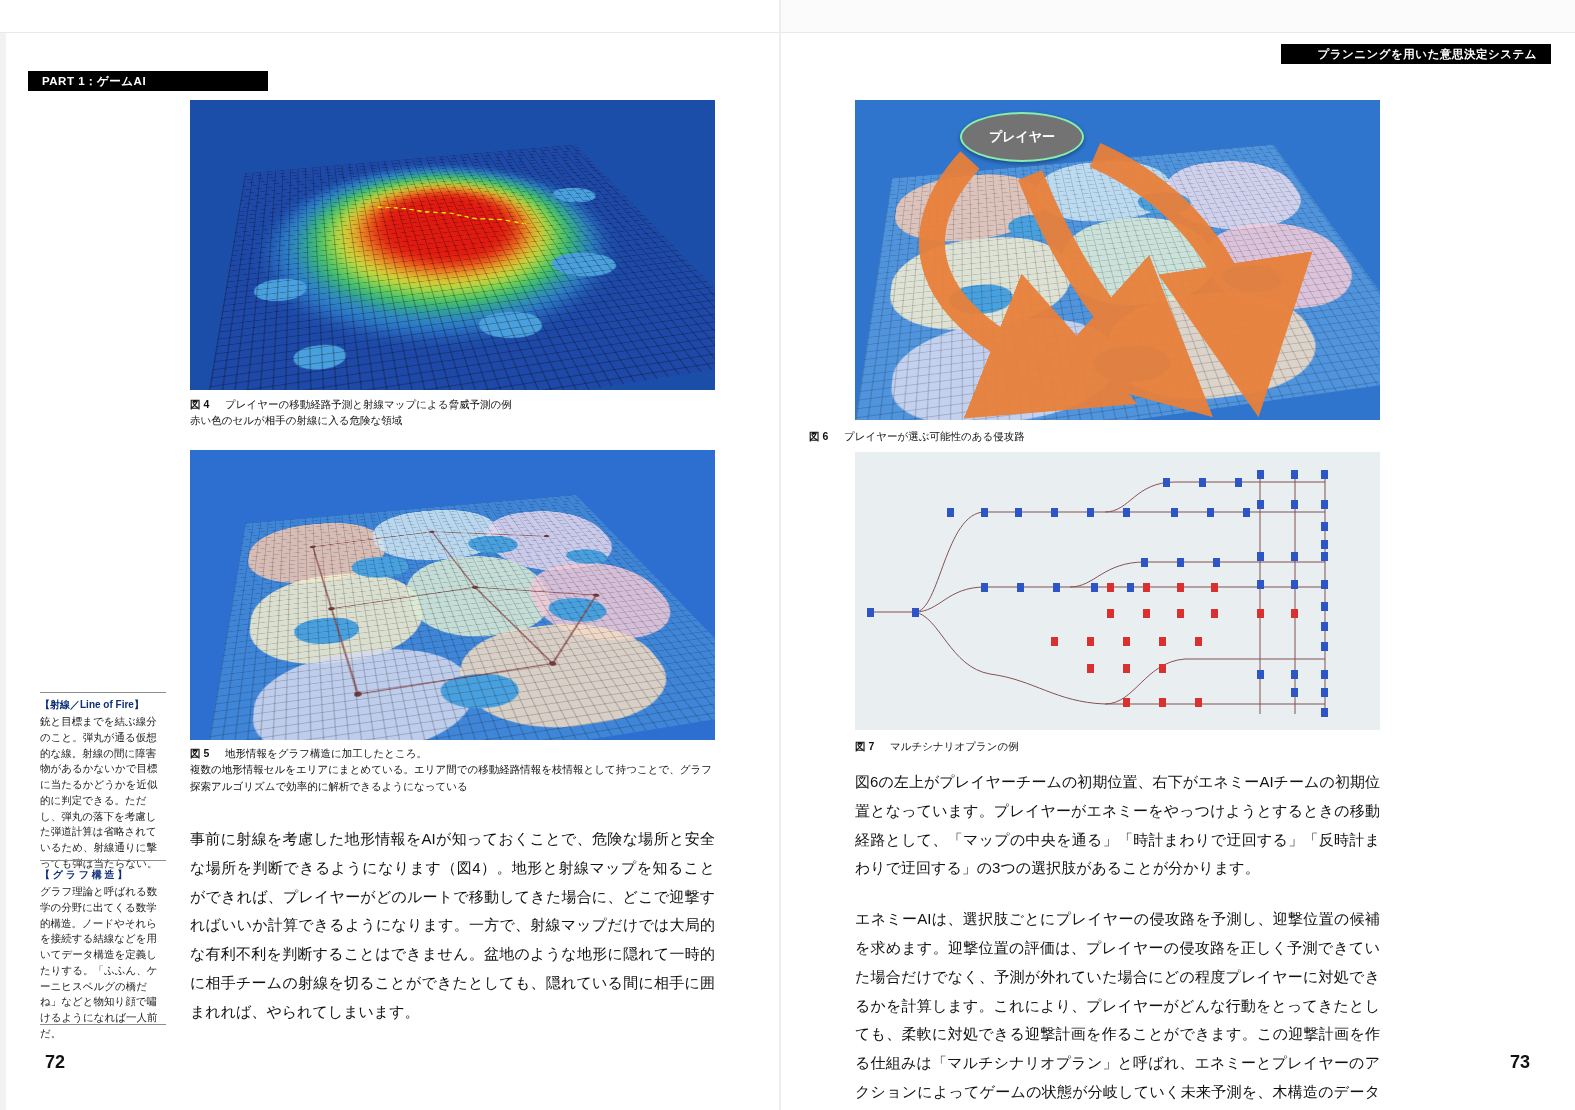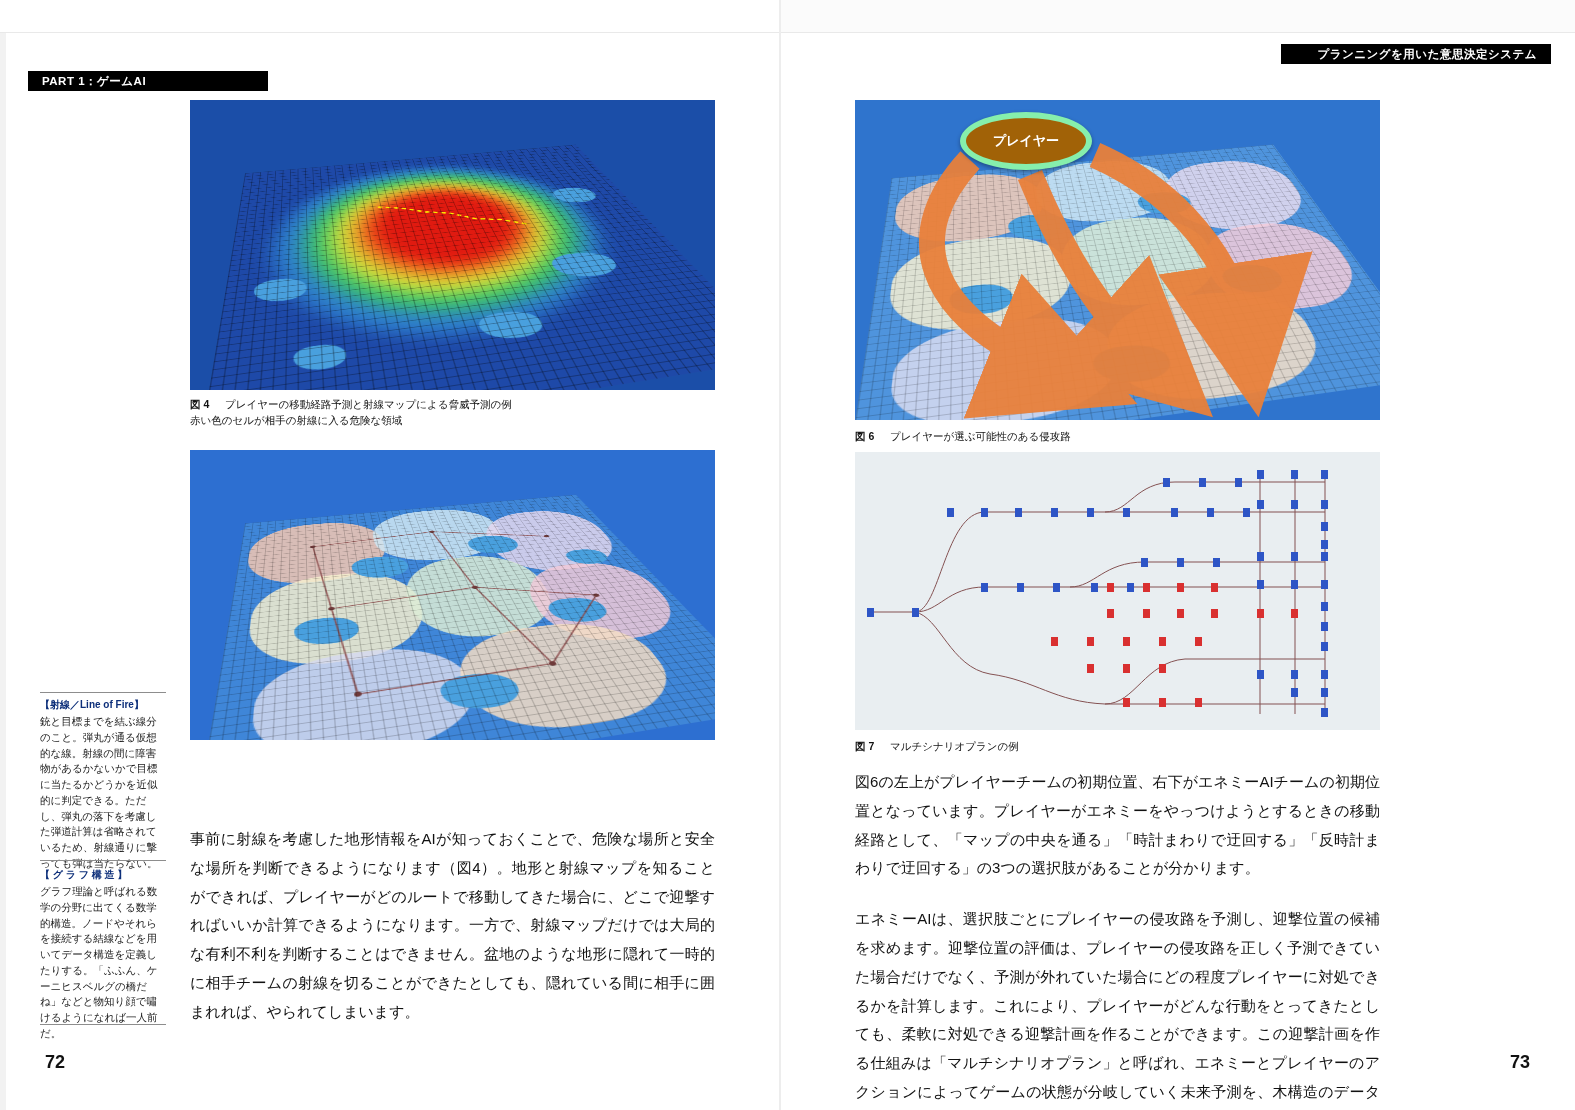--- a/index.html
+++ b/index.html
@@ -41,21 +41,21 @@
   #fig7{left:855px;top:452px;width:525px;height:278px;background:#e9eef1;overflow:hidden;}
 
   .terrain{position:absolute;left:50%;top:50%;width:430px;height:430px;transform:translate(-50%,-50%) perspective(620px) rotateX(58deg) rotateZ(-12deg);}
   .cellgrid{position:absolute;inset:0;background-image:linear-gradient(rgba(0,0,0,.28) 1px,transparent 1px),linear-gradient(90deg,rgba(0,0,0,.28) 1px,transparent 1px);background-size:9px 9px;}
   .blob{position:absolute;border-radius:50%;filter:blur(6px);}
   .blob-hard{position:absolute;border-radius:45%;}
   .island{position:absolute;background:#49a0de;border-radius:40% 55% 45% 60%;}
 
   
   .node-ellipse{position:absolute;border-radius:50%;display:flex;align-items:center;justify-content:center;color:#fff;font-weight:bold;font-size:13px;box-shadow:0 2px 4px rgba(0,0,0,.35);}
-  .node-player{background:#a16207;border:6px solid #86efac;}
+  .node-player{background:#737373;border:2px solid #86efac;}
 
   
   #fig7 svg{position:absolute;left:0;top:0;}
 
   
   .body{position:absolute;font-size:15px;line-height:1.92;color:#111;text-align:justify;}
   .body p{margin:0 0 22px 0;}
   .col-left{left:190px;top:825px;width:525px;}
   .col-right{left:855px;top:768px;width:525px;}
 </style>
@@ -134,20 +134,26 @@
             <circle cx="95" cy="215" r="3"></circle>
           <circle cx="240" cy="205" r="3"></circle>
             <circle cx="355" cy="245" r="3"></circle>
           <circle cx="110" cy="345" r="3"></circle>
             <circle cx="275" cy="340" r="3"></circle>
         </g>
       </svg>
       <div class="cellgrid" style="background-image:linear-gradient(rgba(0,0,0,.18) 1px,transparent 1px),linear-gradient(90deg,rgba(0,0,0,.18) 1px,transparent 1px);"></div>
     </div>
   </div>
+  <div class="figcap" style="left:190px;top:745px;width:525px;">
+    <b>図 5</b>
+    <span style="display:inline-block;width:10px;"></span>
+    <span>地形情報をグラフ構造に加工したところ。</span><br>
+    <span>複数の地形情報セルをエリアにまとめている。エリア間での移動経路情報を枝情報として持つことで、グラフ探索アルゴリズムで効率的に解析できるようになっている</span>
+  </div>
 
   <div class="fig" id="fig6">
     <div class="terrain" style="width:470px;height:400px;transform:translate(-50%,-50%) perspective(700px) rotateX(52deg) rotateZ(-10deg);">
       <div style="position:absolute;inset:0;background:#4f94dd;"></div>
       <div class="blob-hard" style="left:10px;top:10px;width:160px;height:130px;background:#f4cdb6;opacity:.85;"></div>
       <div class="blob-hard" style="left:165px;top:5px;width:155px;height:125px;background:#cfe7f5;opacity:.85;"></div>
       <div class="blob-hard" style="left:310px;top:30px;width:150px;height:140px;background:#e6dcf0;opacity:.85;"></div>
       <div class="blob-hard" style="left:15px;top:140px;width:170px;height:135px;background:#f7f0d2;opacity:.85;"></div>
       <div class="blob-hard" style="left:180px;top:130px;width:150px;height:140px;background:#dff0d9;opacity:.85;"></div>
       <div class="blob-hard" style="left:320px;top:165px;width:140px;height:135px;background:#f3cddb;opacity:.85;"></div>
@@ -172,21 +178,21 @@
         <path d="M175,75 C210,160 250,220 300,265"></path>
         <path d="M240,55 C320,90 380,160 392,240"></path>
       </g>
     </svg>
 
     <div class="node-ellipse node-player" style="left:105px;top:12px;width:120px;height:46px;">
       <span>プレイヤー</span>
     </div>
 
   </div>
-  <div class="figcap" style="left:855px;top:428px;width:525px;">
+  <div class="figcap" style="left:809px;top:428px;width:525px;">
     <b>図 6</b>
     <span style="display:inline-block;width:10px;"></span>
     <span>プレイヤーが選ぶ可能性のある侵攻路</span>
   </div>
 
   <div class="fig" id="fig7">
     <svg width="525" height="278">
       <g stroke="#6b2b2b" stroke-width="1" fill="none" opacity=".8">
         <path d="M15,160 L60,160"></path>
         <path d="M60,160 C85,160 90,60 130,60"></path>

